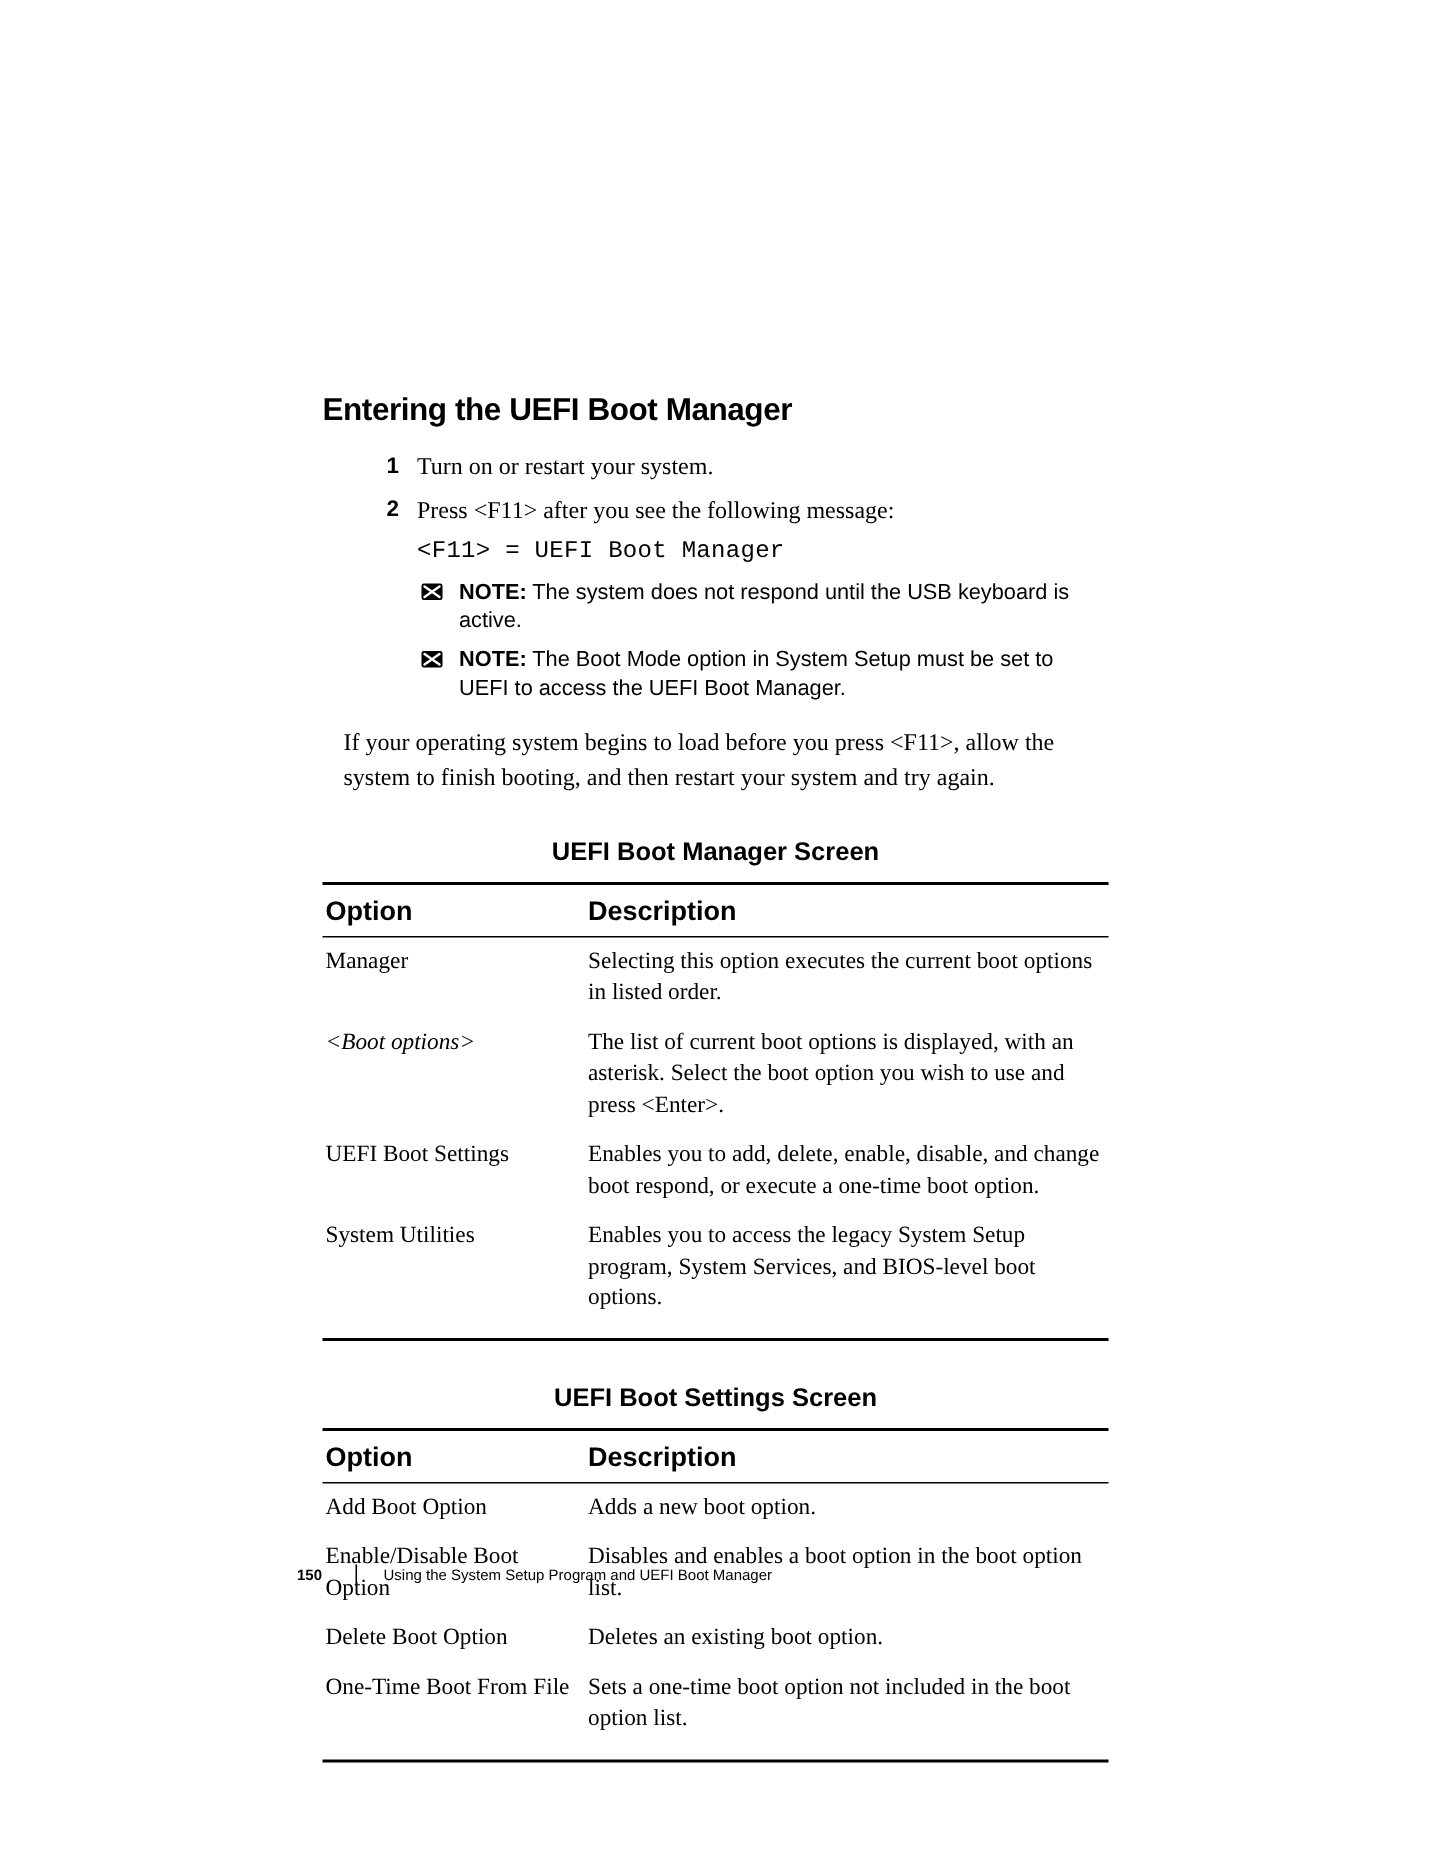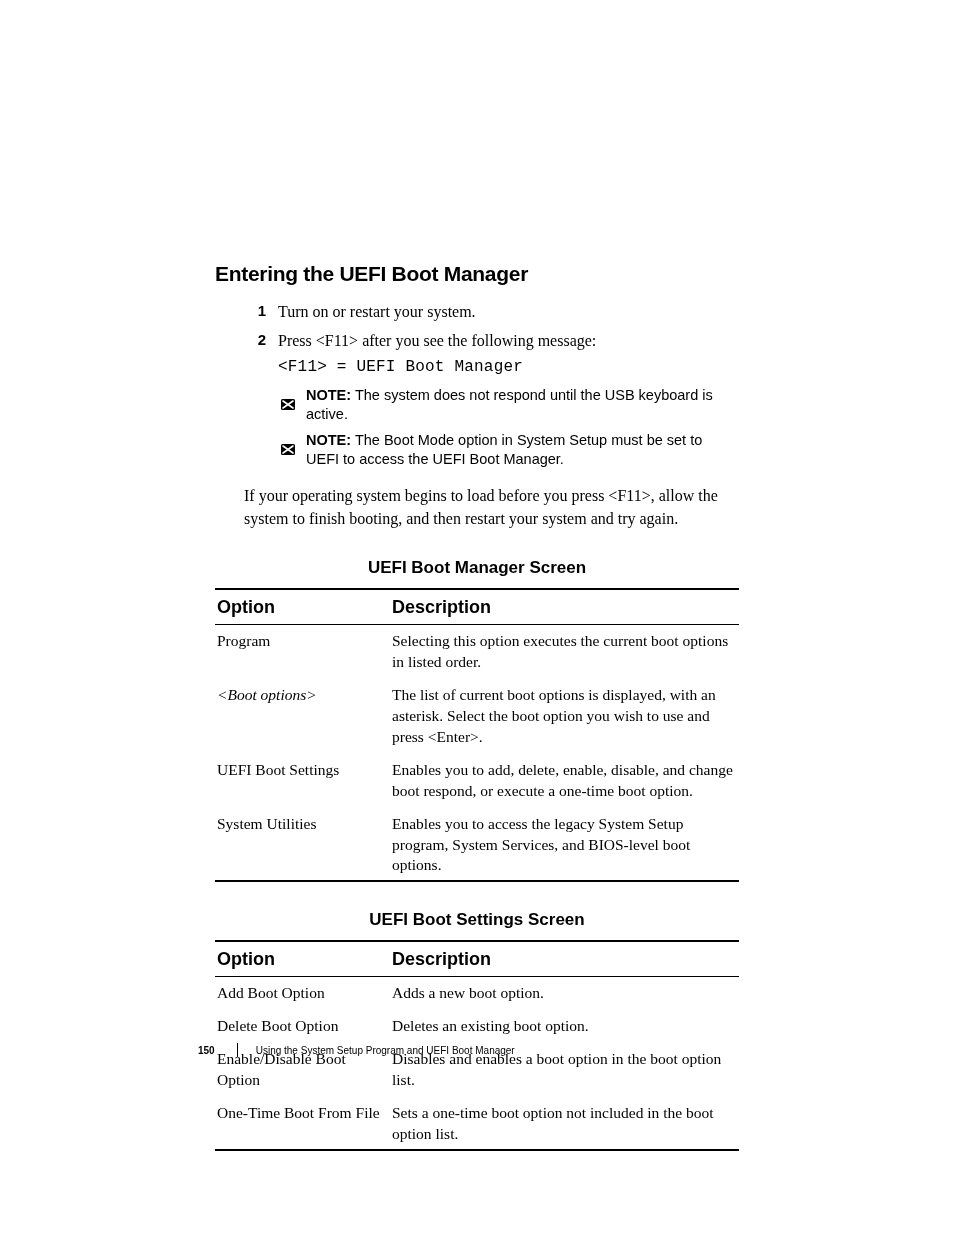--- a/index.html
+++ b/index.html
@@ -46,21 +46,21 @@
     flex: 1;
   }
   .code-line {
     font-family: 'Courier New', monospace;
     font-size: 16px;
     margin: 4px 0 6px 0;
     letter-spacing: 0.2px;
   }
   .note-block {
     display: flex;
-    align-items: center;
+    align-items: flex-start;
     margin: 6px 0 6px 0;
     font-family: Arial, Helvetica, sans-serif;
     font-size: 14.5px;
     line-height: 1.35;
   }
   .note-icon {
     width: 20px;
     height: 20px;
     flex-shrink: 0;
     margin-right: 8px;
@@ -68,21 +68,21 @@
   }
   .note-label {
     font-weight: bold;
   }
   .para {
     font-size: 16px;
     line-height: 1.45;
     margin: 8px 0 0 0;
   }
   .indent-para {
-    margin-left: 29px;
+    margin-left: 14px;
   }
   h2.subhead {
     font-family: Arial, Helvetica, sans-serif;
     font-weight: bold;
     font-size: 17px;
     margin: 28px 0 10px 0;
     text-align: center;
   }
   table.opt {
     width: 100%;
@@ -98,21 +98,21 @@
     border-bottom: 1.2px solid #000;
     padding: 7px 6px 6px 2px;
   }
   table.opt td {
     padding: 6px 6px 6px 2px;
     vertical-align: top;
     line-height: 1.35;
   }
   table.opt tr.lastrow td {
     border-bottom: 2px solid #000;
-    padding-bottom: 4px;
+    padding-bottom: 16px;
     margin-left: 47px;
   }
   .col-opt { width: 167px; }
   .footer {
     position: absolute;
     bottom: 178px;
     left: 198px;
     font-family: Arial, Helvetica, sans-serif;
     font-size: 10px;
     display: flex;
@@ -175,21 +175,21 @@
   <p class="para indent-para">If your operating system begins to load before you press &lt;F11&gt;, allow the system to finish booting, and then restart your system and try again.</p>
 
   <h2 class="subhead">UEFI Boot Manager Screen</h2>
   <table class="opt">
     <tbody>
         <tr>
       <th class="col-opt">Option</th>
       <th>Description</th>
     </tr>
     <tr>
-      <td>Program</td>
+      <td>Manager</td>
       <td>Selecting this option executes the current boot options in listed order.</td>
     </tr>
     <tr>
       <td class="italic">&lt;Boot options&gt;</td>
       <td>The list of current boot options is displayed, with an asterisk. Select the boot option you wish to use and press &lt;Enter&gt;.</td>
     </tr>
     <tr>
       <td>UEFI Boot Settings</td>
       <td>Enables you to add, delete, enable, disable, and change boot respond, or execute a one-time boot option.</td>
     </tr>
@@ -205,26 +205,26 @@
     <tbody>
         <tr>
       <th class="col-opt">Option</th>
       <th>Description</th>
     </tr>
     <tr>
       <td>Add Boot Option</td>
       <td>Adds a new boot option.</td>
     </tr>
     <tr>
+      <td>Enable/Disable Boot Option</td>
+      <td>Disables and enables a boot option in the boot option list.</td>
+    </tr>
+    <tr>
       <td>Delete Boot Option</td>
       <td>Deletes an existing boot option.</td>
-    </tr>
-    <tr>
-      <td>Enable/Disable Boot Option</td>
-      <td>Disables and enables a boot option in the boot option list.</td>
     </tr>
     <tr class="lastrow">
       <td>One-Time Boot From File</td>
       <td>Sets a one-time boot option not included in the boot option list.</td>
     </tr>
   </tbody>
     </table>
 
 </div>
 

